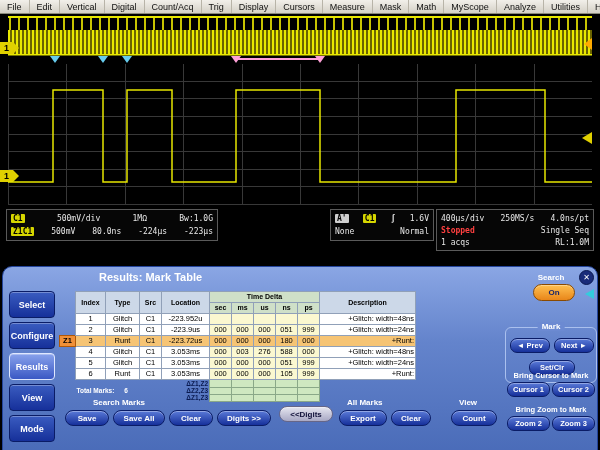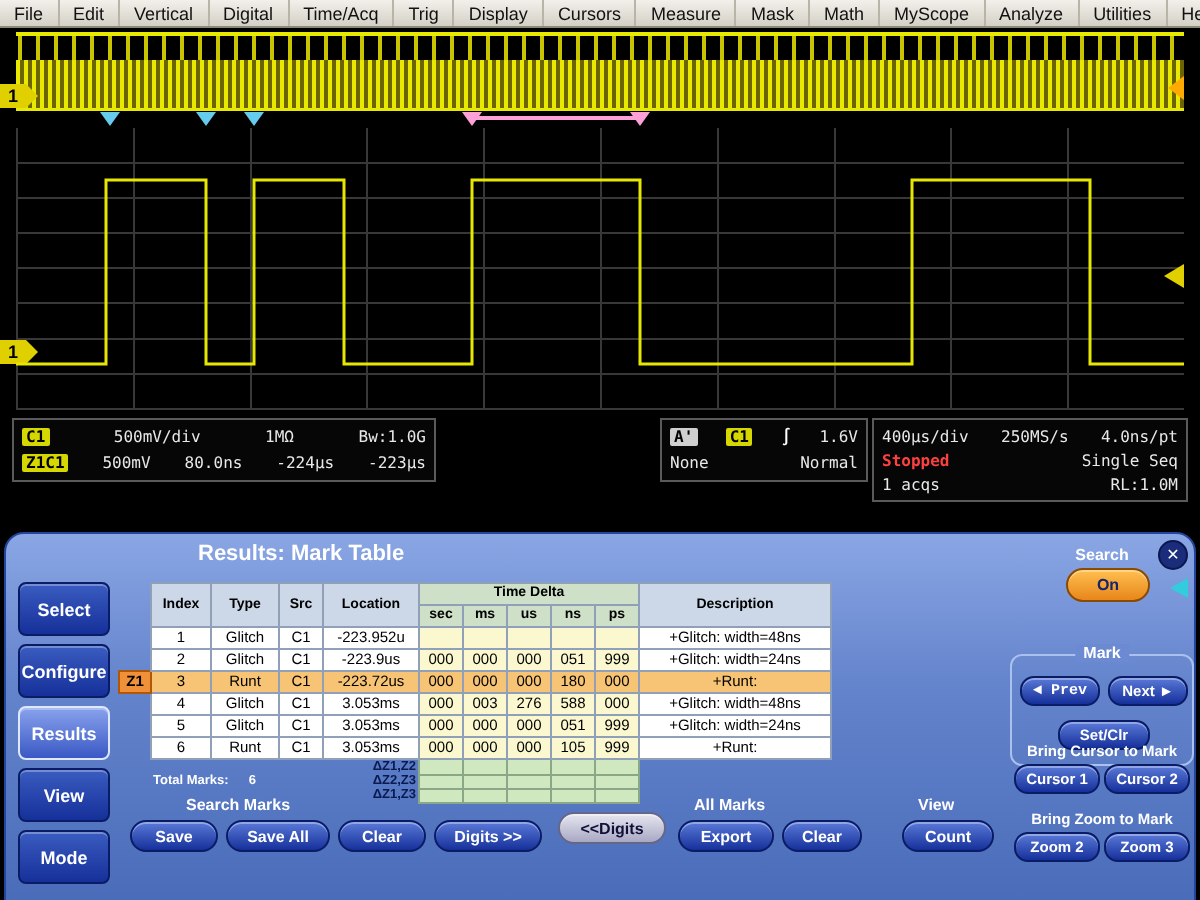--- a/index.html
+++ b/index.html
@@ -48,21 +48,21 @@
     box-shadow:inset 0 1px 0 rgba(255,255,255,.3); }
   .side-btn.selected { background:linear-gradient(#88a2ec,#3a58c4); border-color:#dfe8ff; }
 
   .tablewrap { position:absolute; left:56px; top:24px; }
   table { border-collapse:collapse; table-layout:fixed; font-size:7.5px; }
   th, td { border:1px solid #90a0b8; height:10px; padding:0 1px; overflow:hidden; white-space:nowrap;
     background:#fff; text-align:center; line-height:10px; }
   th { background:#ccd8e8; font-size:7px; font-weight:bold; }
   th.delta-h { background:#cfe0c8; }
   td.delta-cell { background:#fbf8d0; }
-  td.desc { text-align:center; }
+  td.desc { text-align:right; }
   tr.row-hl td { background:#f6c474; }
   td.marker-cell, th.marker-cell { border:none; background:transparent; }
   td.marker-hl { background:#f09038 !important; border:1px solid #b05808; font-weight:bold; }
   tr.sum-row td { height:7px; line-height:7px; font-size:6.5px; }
   td.no-cell { border:none; background:transparent; }
   td.sum-cell { background:#cfe8c0; border:1px solid #8aa888; }
   td.dlabel { text-align:right; color:#0a1a50; font-size:7.5px; font-weight:bold; }
   .totals { color:#fff; font-weight:bold; font-size:8px; }
   .totals .tv { margin-left:10px; }
 
@@ -85,21 +85,21 @@
 <body>
 
 <div class="stage">
 
   <div class="menubar">
     <div class="menu-red"></div>
     <div class="menu-item">File</div>
     <div class="menu-item">Edit</div>
     <div class="menu-item">Vertical</div>
     <div class="menu-item">Digital</div>
-    <div class="menu-item">Time/Acq</div>
+    <div class="menu-item">Count/Acq</div>
     <div class="menu-item">Trig</div>
     <div class="menu-item">Display</div>
     <div class="menu-item">Cursors</div>
     <div class="menu-item">Measure</div>
     <div class="menu-item">Mask</div>
     <div class="menu-item">Math</div>
     <div class="menu-item">MyScope</div>
     <div class="menu-item">Analyze</div>
     <div class="menu-item">Utilities</div>
     <div class="menu-item">Help</div>
@@ -371,21 +371,21 @@
     <div class="btn" style="left:388px; top:143px; width:40px;">Clear</div>
     <div class="plabel" style="left:456px; top:131px;">View</div>
     <div class="btn" style="left:448px; top:143px; width:46px;">Count</div>
 
     <div class="plabel" style="left:500px; top:6px; width:96px; text-align:center;">Search</div>
     <div class="btn orange" style="left:530px; top:17px; width:42px; height:17px; border-radius:9px;">On</div>
     <div class="cyan-tri" style="left:582px; top:22px;"></div>
 
     <div class="group" style="left:502px; top:44px; width:92px; height:56px;margin-top:16px;">
       <div class="group-label">Mark</div>
-      <div class="btn small" style="left:4px; top:10px; width:40px;font-family:Liberation Mono, monospace;">◄ Prev</div>
+      <div class="btn small" style="left:4px; top:10px; width:40px;">◄ Prev</div>
       <div class="btn small" style="left:48px; top:10px; width:40px;">Next ►</div>
       <div class="btn small" style="left:23px; top:32px; width:46px;">Set/Clr</div>
     </div>
 
     <div class="plabel" style="left:500px; top:104px; width:96px; text-align:center; font-size:7.5px;">Bring Cursor to Mark</div>
     <div class="btn small" style="left:504px; top:115px; width:43px;">Cursor 1</div>
     <div class="btn small" style="left:549px; top:115px; width:43px;">Cursor 2</div>
 
     <div class="plabel" style="left:500px; top:138px; width:96px; text-align:center; font-size:7.5px;">Bring Zoom to Mark</div>
     <div class="btn small" style="left:504px; top:149px; width:43px;">Zoom 2</div>

